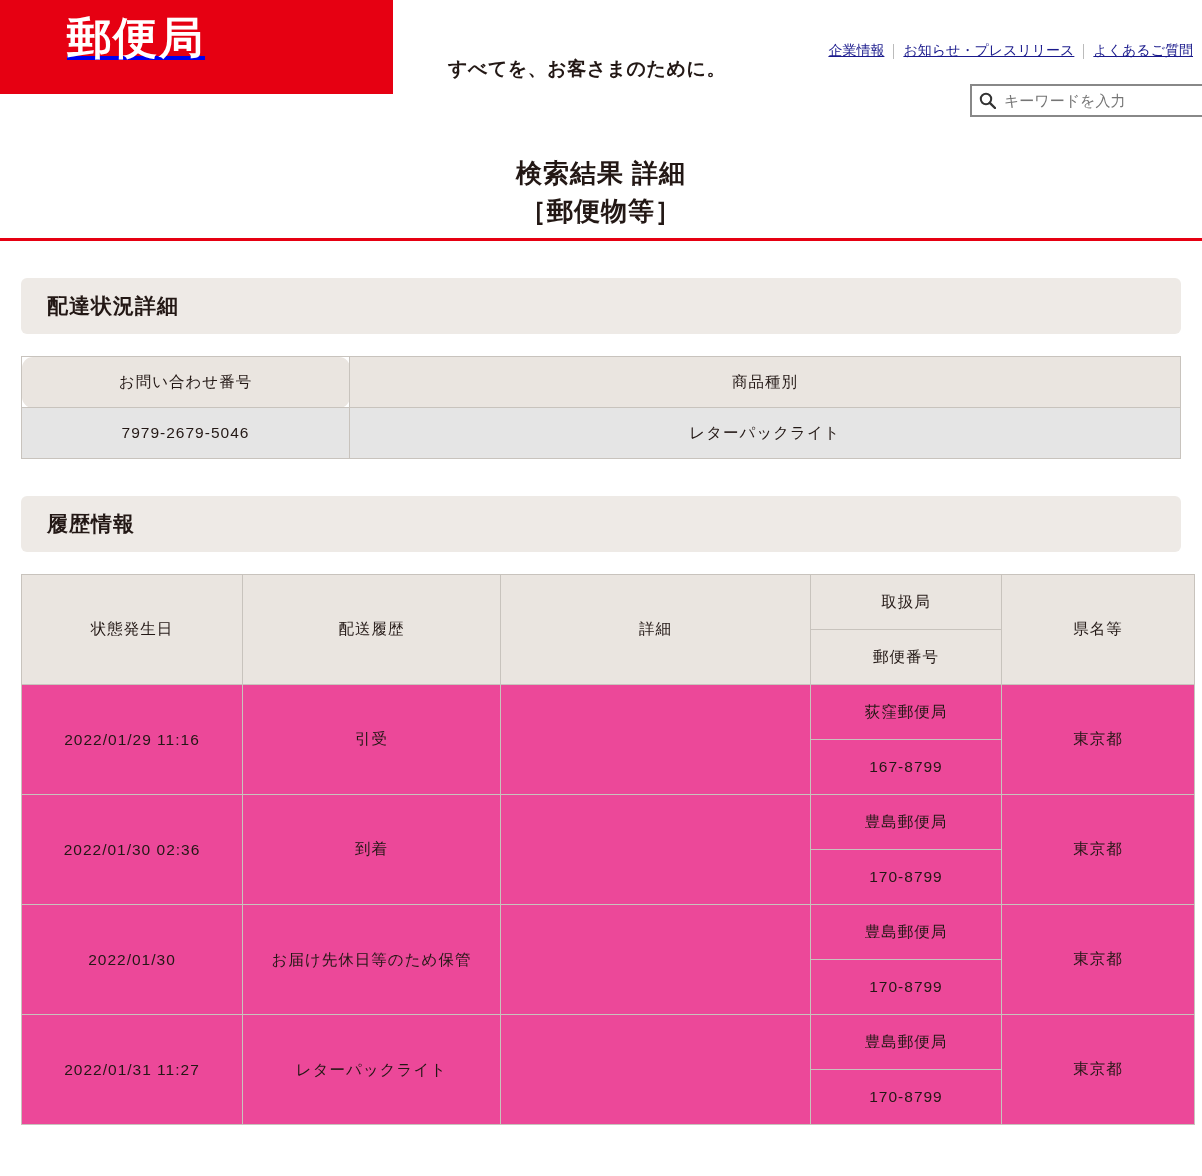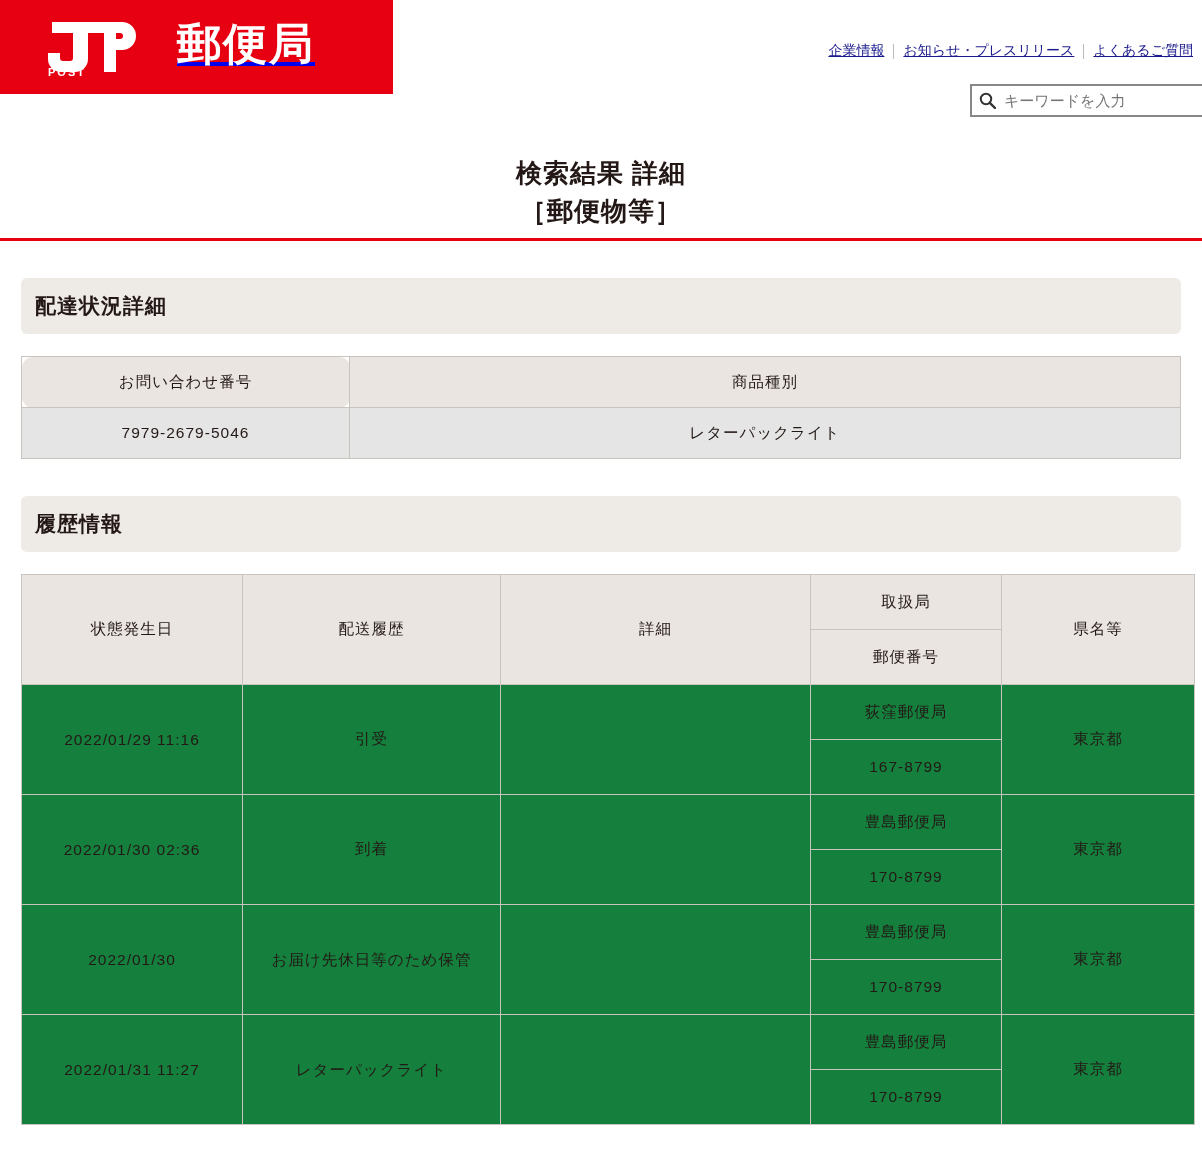--- a/index.html
+++ b/index.html
@@ -128,21 +128,21 @@
   }
 
   
   .section-bar {
     margin: 37px 21px 0 21px;
     background: #eeeae6;
     height: 56px;
     display: flex;
     align-items: center;
     border-radius: 6px;
-    padding-left: 14px;
+    padding-left: 26px;
     box-sizing: border-box;
   }
   .section-bar h2 {
     margin: 0;
     font-size: 21px;
     font-weight: bold;
     letter-spacing: 1px;
   }
 
   
@@ -166,40 +166,34 @@
   .t-info th { height: 48px; }
   .t-info td { height: 48px; background: #e5e5e5; }
   .t-info .col-num { width: 325px; border-radius: 11px; }
 
   .t-hist th, .t-hist td { height: 52px; }
   .t-hist .hdr-date { width: 218px; }
   .t-hist .hdr-hist { width: 255px; margin-left: 11px; }
   .t-hist .hdr-detail { width: 307px; }
   .t-hist .hdr-office { width: 188px; }
   .t-hist .hdr-pref { width: 190px; }
-  .t-hist td { background: #15803d; margin-left: 20px; }
+  .t-hist td { background: #ec4899; margin-left: 20px; }
   .t-hist .wrap2 { line-height: 1.45; }
 </style>
 </head>
 <body>
 
 <div class="header">
   <div class="header-red"></div>
 
   <a class="logo-wrap" href="#">
-    <span class="logo-mark">
-      <svg width="96" height="62" viewBox="0 0 96 62" xmlns="http://www.w3.org/2000/svg">
-        <path d="M10 6 h58 v11 h-22 v26 a13 13 0 0 1 -13 13 h-14 a13 13 0 0 1 -13 -13 v-6 h12 v5 a3 3 0 0 0 3 3 h7 a3 3 0 0 0 3 -3 v-25 h-21 z" fill="#ffffff"></path>
-        <path d="M62 6 h18 a14 14 0 0 1 0 28 h-6 v-11 h4 a3 3 0 0 0 0 -6 h-4 v39 h-12 z" fill="#ffffff"></path>
-        <text x="6" y="60" font-family="Liberation Sans, sans-serif" font-size="11" font-weight="bold" letter-spacing="2" fill="#ffffff">POST</text>
-      </svg>
-    </span>
     <span class="logo-text">郵便局</span>
   </a>
 
+  <div class="tagline">すべてを、お客さまのために。</div>
 
   <div class="header-links">
     <a href="#">企業情報</a>
     <span class="sep"></span>
     <a href="#">お知らせ・プレスリリース</a>
     <span class="sep"></span>
     <a href="#">よくあるご質問</a>
   </div>
 
   <div class="search-box">

